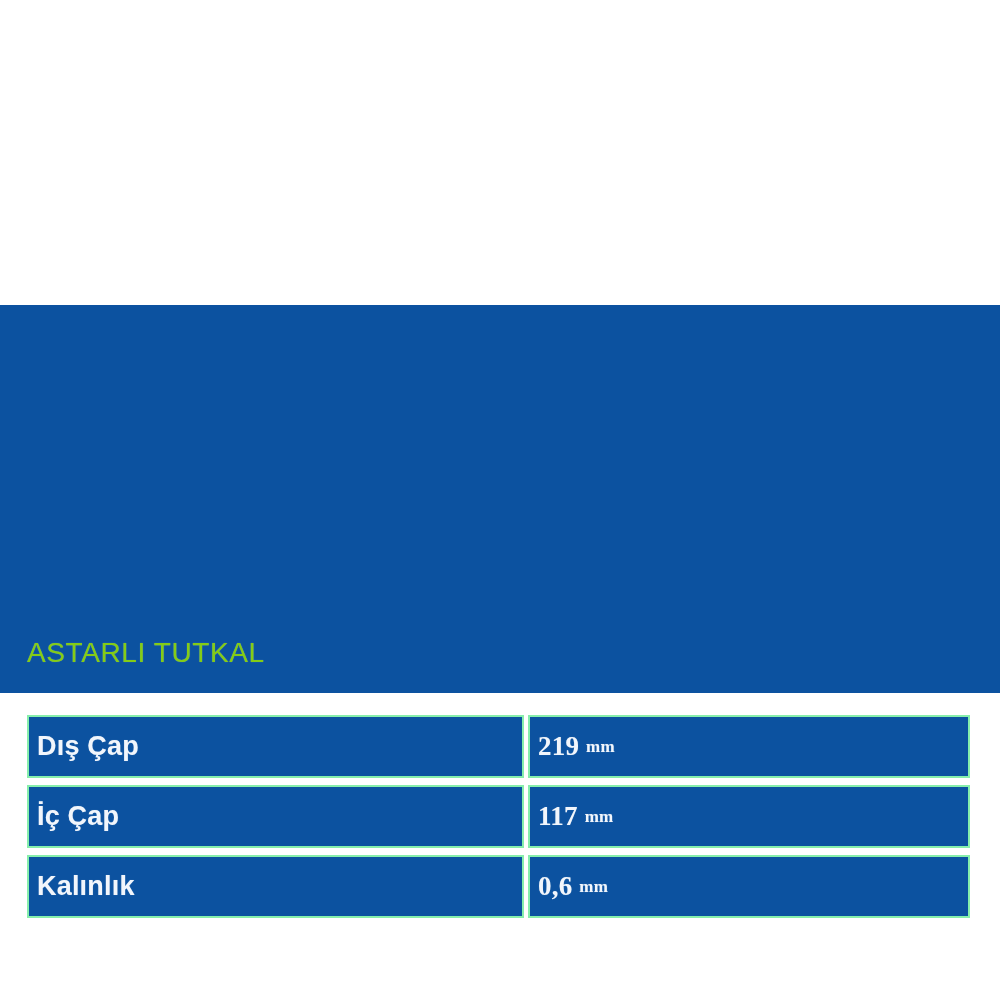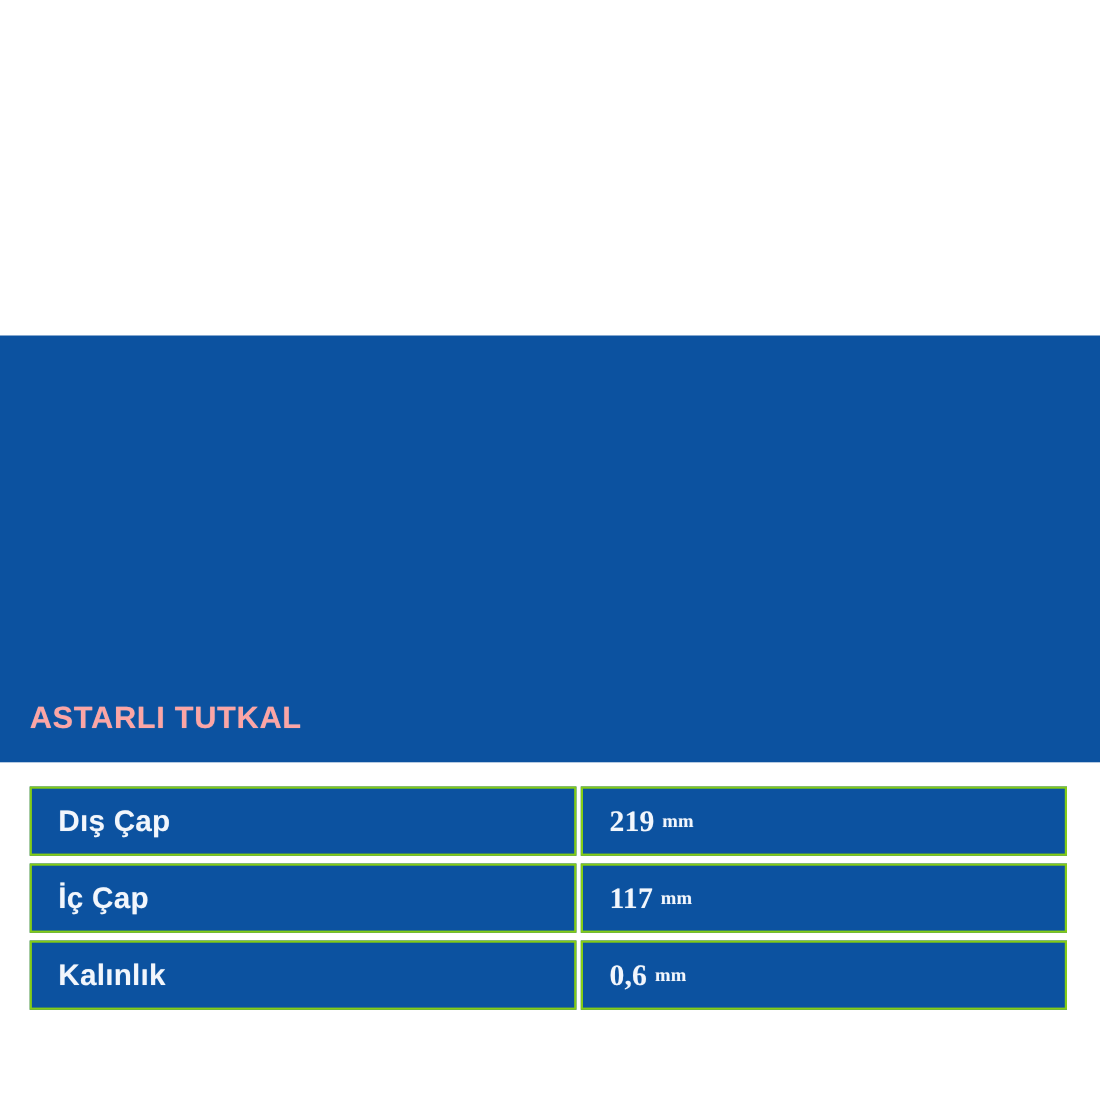--- a/index.html
+++ b/index.html
@@ -29,47 +29,47 @@
     background: #0c52a0;
     box-sizing: border-box;
   }
   .spec-title {
     position: absolute;
     left: 27px;
     top: 331px;
     font-size: 28px;
     line-height: 34px;
     letter-spacing: 0.6px;
-    color: #fca5a5;
-    font-weight: 700;
+    color: #84cc16;
+    font-weight: 400;
     white-space: nowrap;
     text-shadow: 0 0 1px rgba(255,255,255,0.35);
   }
   .spec-table {
     position: absolute;
     left: 27px;
     top: 410px;
     width: 943px;
   }
   .spec-row {
     display: flex;
     gap: 4px;
     margin-bottom: 7px;
     height: 63px;
   }
   .spec-row:last-child {
     margin-bottom: 0;
   }
   .cell {
     box-sizing: border-box;
-    border: 2px solid #84cc16;
+    border: 2px solid #86efac;
     background: #0c52a0;
     display: flex;
     align-items: center;
-    padding: 0 24px;
+    padding: 0 8px;
     color: #f2f6fc;
     font-size: 27px;
     font-weight: 700;
     letter-spacing: 0.2px;
     white-space: nowrap;
     text-shadow: 0 0 1px rgba(255,255,255,0.3);
   }
   .cell-label {
     width: 497px;
     flex: 0 0 497px;

